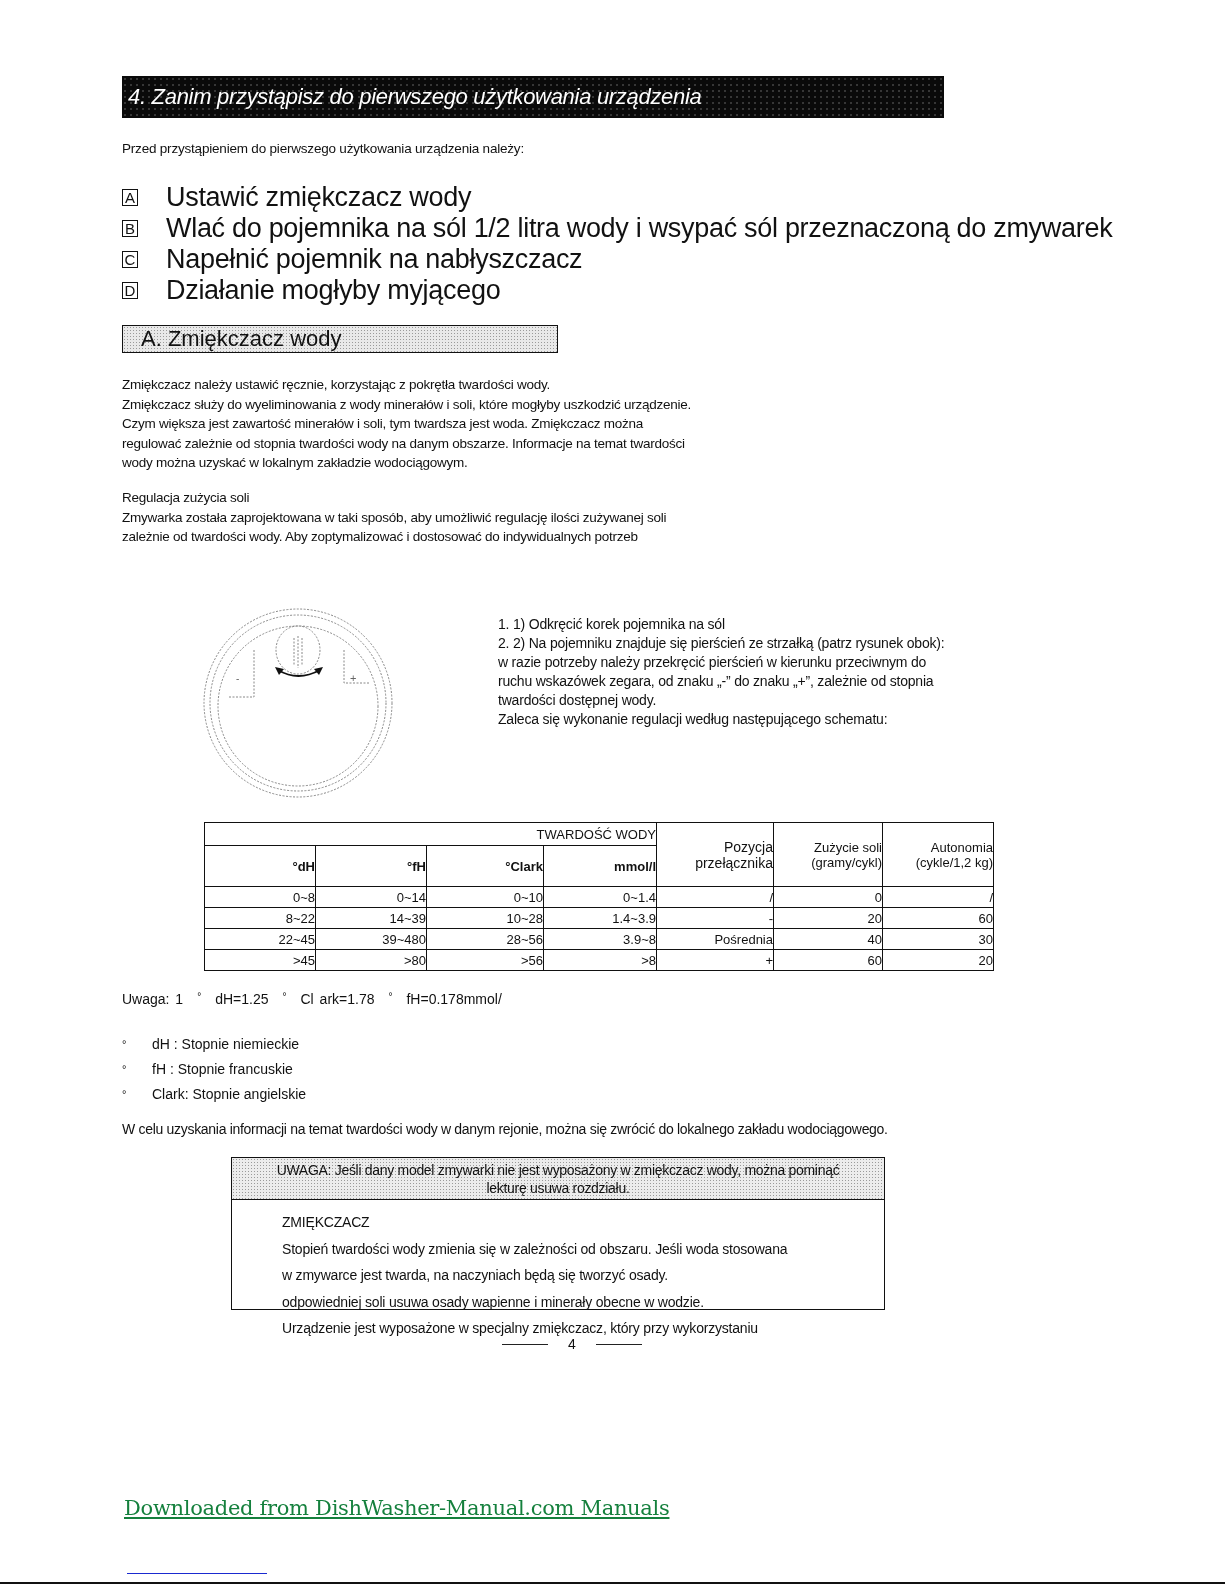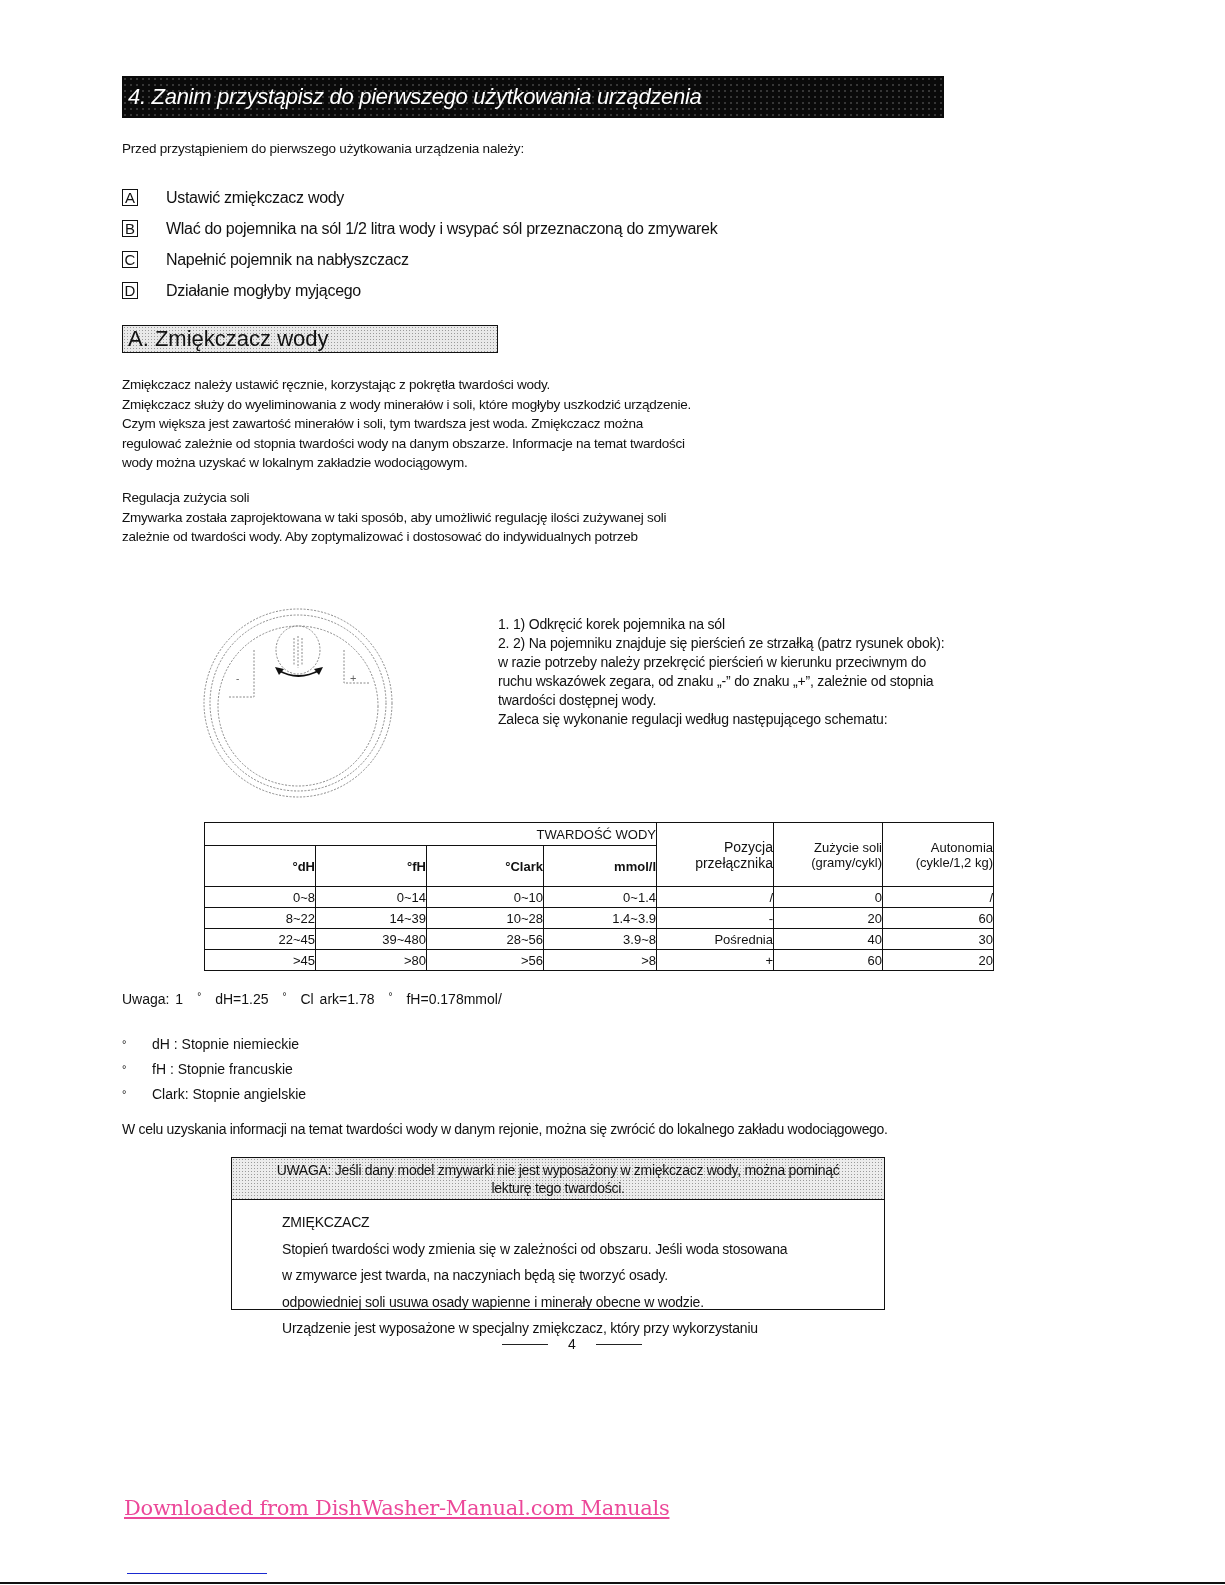--- a/index.html
+++ b/index.html
@@ -18,28 +18,28 @@
     transform-origin: left center;
   }
   .intro { left: 122px; top: 141px; font-size: 13.5px; letter-spacing: -0.2px; }
   .steps { left: 122px; top: 182px; }
   .step { display: flex; align-items: center; height: 31px; }
   .step-box {
     width: 16px; height: 17px; border: 1.5px solid #111; box-sizing: border-box;
     font-size: 15px; line-height: 15px; text-align: center; margin-right: 28px;
     background: #fff;
   }
-  .step-label { font-size: 16px; letter-spacing: -0.3px; }
+  .step-label { font-size: 27px; letter-spacing: -0.3px; }
   .section-bar {
-    left: 122px; top: 325px; width: 376px; height: 28px;
+    left: 122px; top: 325px; width: 436px; height: 28px;
     border: 1.5px solid #111; box-sizing: border-box;
     background-color: #e9e9e9;
     background-image: radial-gradient(#9a9a9a 0.6px, transparent 0.8px);
     background-size: 3px 3px;
-    font-size: 22px; line-height: 25px; padding-left: 5px;
+    font-size: 22px; line-height: 25px; padding-left: 18px;
   }
   .para { left: 122px; font-size: 13.5px; line-height: 19.5px; letter-spacing: -0.25px; }
   .para p { margin: 0; }
   .instructions { left: 498px; top: 615px; font-size: 14px; line-height: 19px; letter-spacing: -0.2px; }
   .instructions p { margin: 0; }
   .diagram { left: 198px; top: 600px; width: 200px; height: 200px; }
   table.hardness {
     position: absolute; left: 204px; top: 822px; border-collapse: collapse;
     font-size: 13px; text-align: right;
   }
@@ -62,21 +62,21 @@
     background-size: 3px 3px;
     text-align: center; font-size: 14px; line-height: 18px; padding-top: 3px; box-sizing: border-box;
     letter-spacing: -0.3px;
   }
   .warn-body { padding: 5px 0 0 42px; font-size: 14px; line-height: 18.5px; letter-spacing: -0.2px; }
   .warn-body p { margin: 8px; }
   .page-num { left: 482px; top: 1336px; font-size: 14px; display: flex; align-items: center; }
   .page-num .rule { width: 46px; border-top: 1px solid #222; margin: 0 20px; }
   .download-link {
     left: 124px; top: 1496px; font-family: "DejaVu Serif", serif; font-size: 21px;
-    color: #ec4899; text-decoration: underline; letter-spacing: -0.3px;
+    color: #15803d; text-decoration: underline; letter-spacing: -0.3px;
   }
   .blue-link-line { left: 127px; top: 1573px; width: 140px; border-top: 1.5px solid #1a2ad0; }
   .bottom-rule { left: 0; top: 1582px; width: 1225px; border-top: 2px solid #111; }
 </style>
 </head>
 <body>
 
 <div class="abs chapter-bar">4. Zanim przystąpisz do pierwszego użytkowania urządzenia</div>
 <div class="abs intro">Przed przystąpieniem do pierwszego użytkowania urządzenia należy:</div>
 
@@ -213,21 +213,21 @@
   <div><span class="deg">°</span><span>dH : Stopnie niemieckie</span></div>
   <div><span class="deg">°</span><span>fH : Stopnie francuskie</span></div>
   <div><span class="deg">°</span><span>Clark: Stopnie angielskie</span></div>
 </div>
 
 <div class="abs contact">W celu uzyskania informacji na temat twardości wody w danym rejonie, można się zwrócić do lokalnego zakładu wodociągowego.</div>
 
 <div class="abs warn-box">
   <div class="warn-head">
     <div>UWAGA: Jeśli dany model zmywarki nie jest wyposażony w zmiękczacz wody, można pominąć</div>
-    <div>lekturę tego twardości.</div>
+    <div>lekturę usuwa rozdziału.</div>
   </div>
   <div class="warn-body">
     <p>ZMIĘKCZACZ</p>
     <p>Stopień twardości wody zmienia się w zależności od obszaru. Jeśli woda stosowana</p>
     <p>w zmywarce jest twarda, na naczyniach będą się tworzyć osady.</p>
     <p>odpowiedniej soli usuwa osady wapienne i minerały obecne w wodzie.</p>
     <p>Urządzenie jest wyposażone w specjalny zmiękczacz, który przy wykorzystaniu</p>
   </div>
 </div>
 

